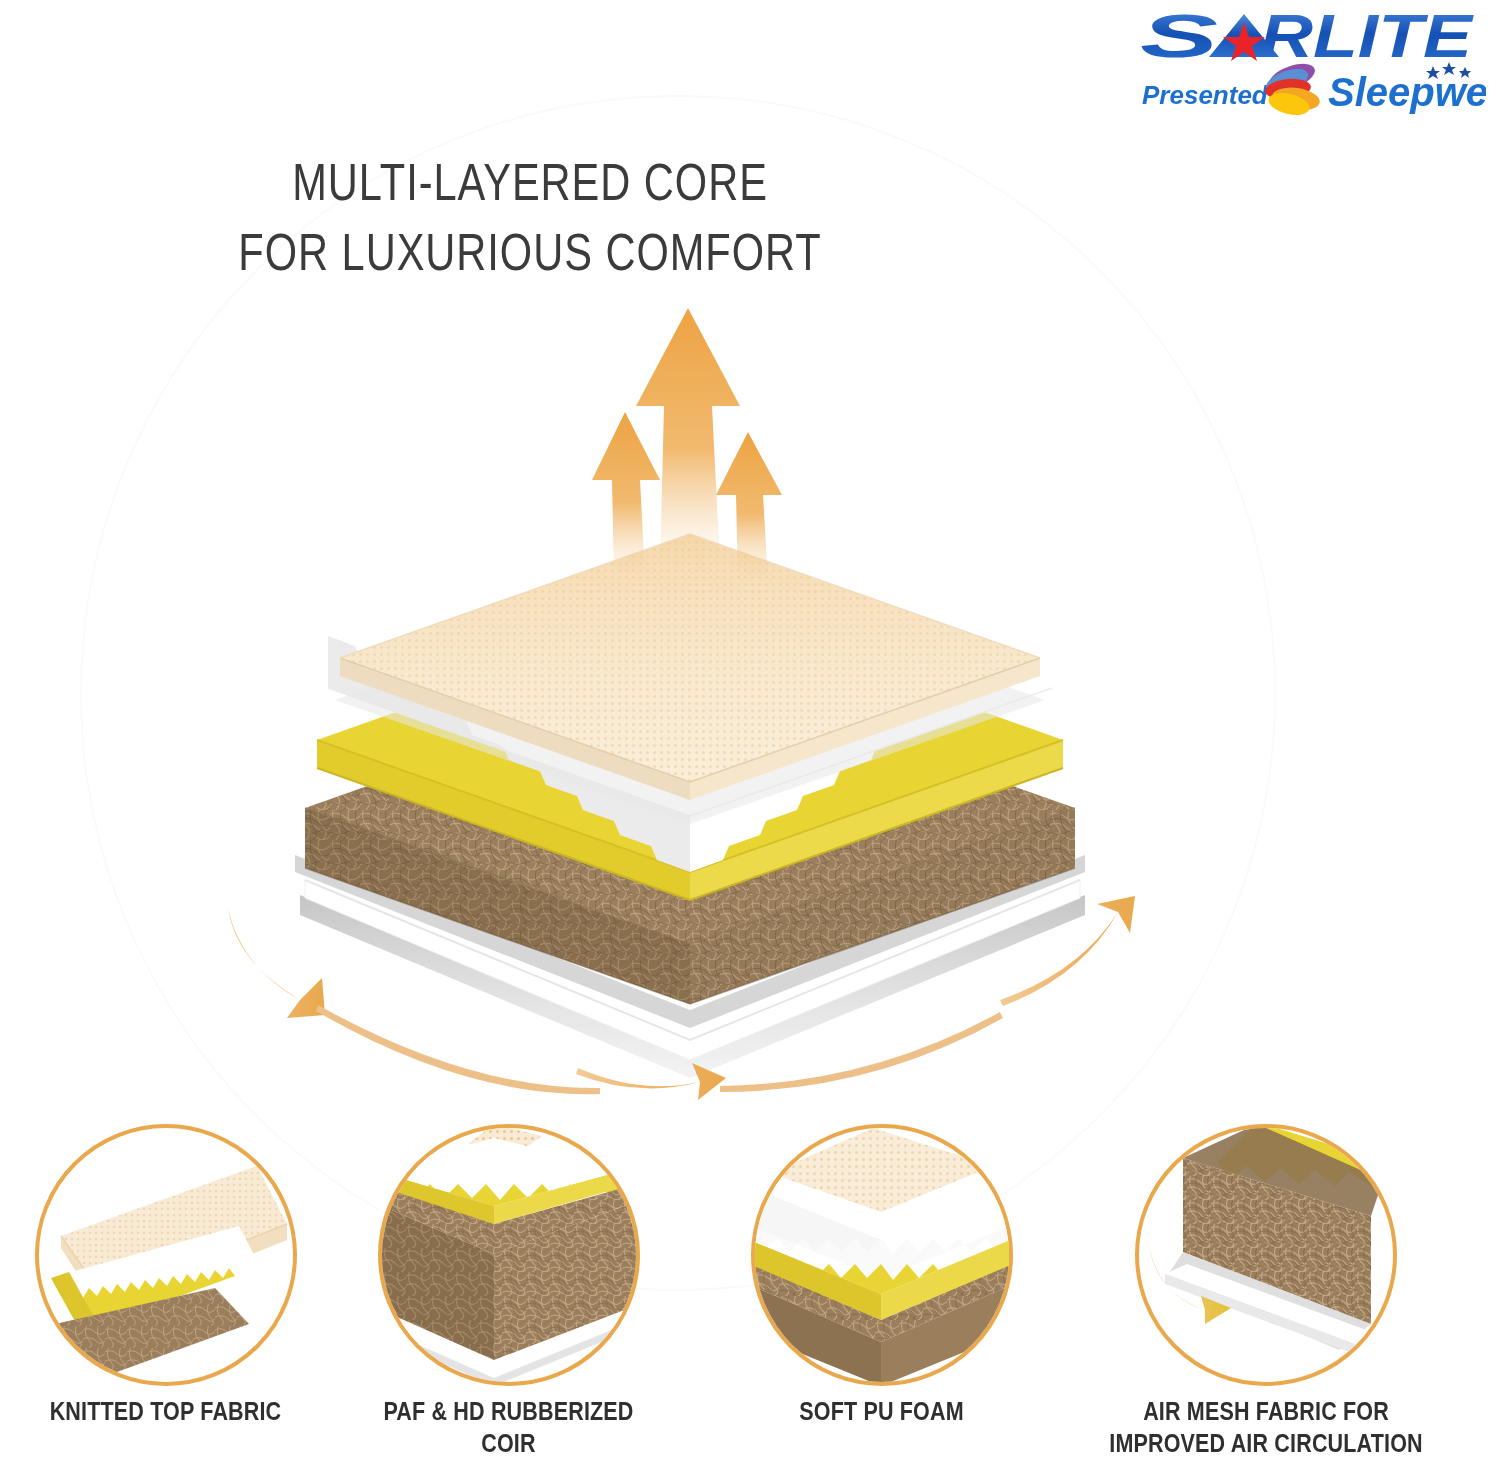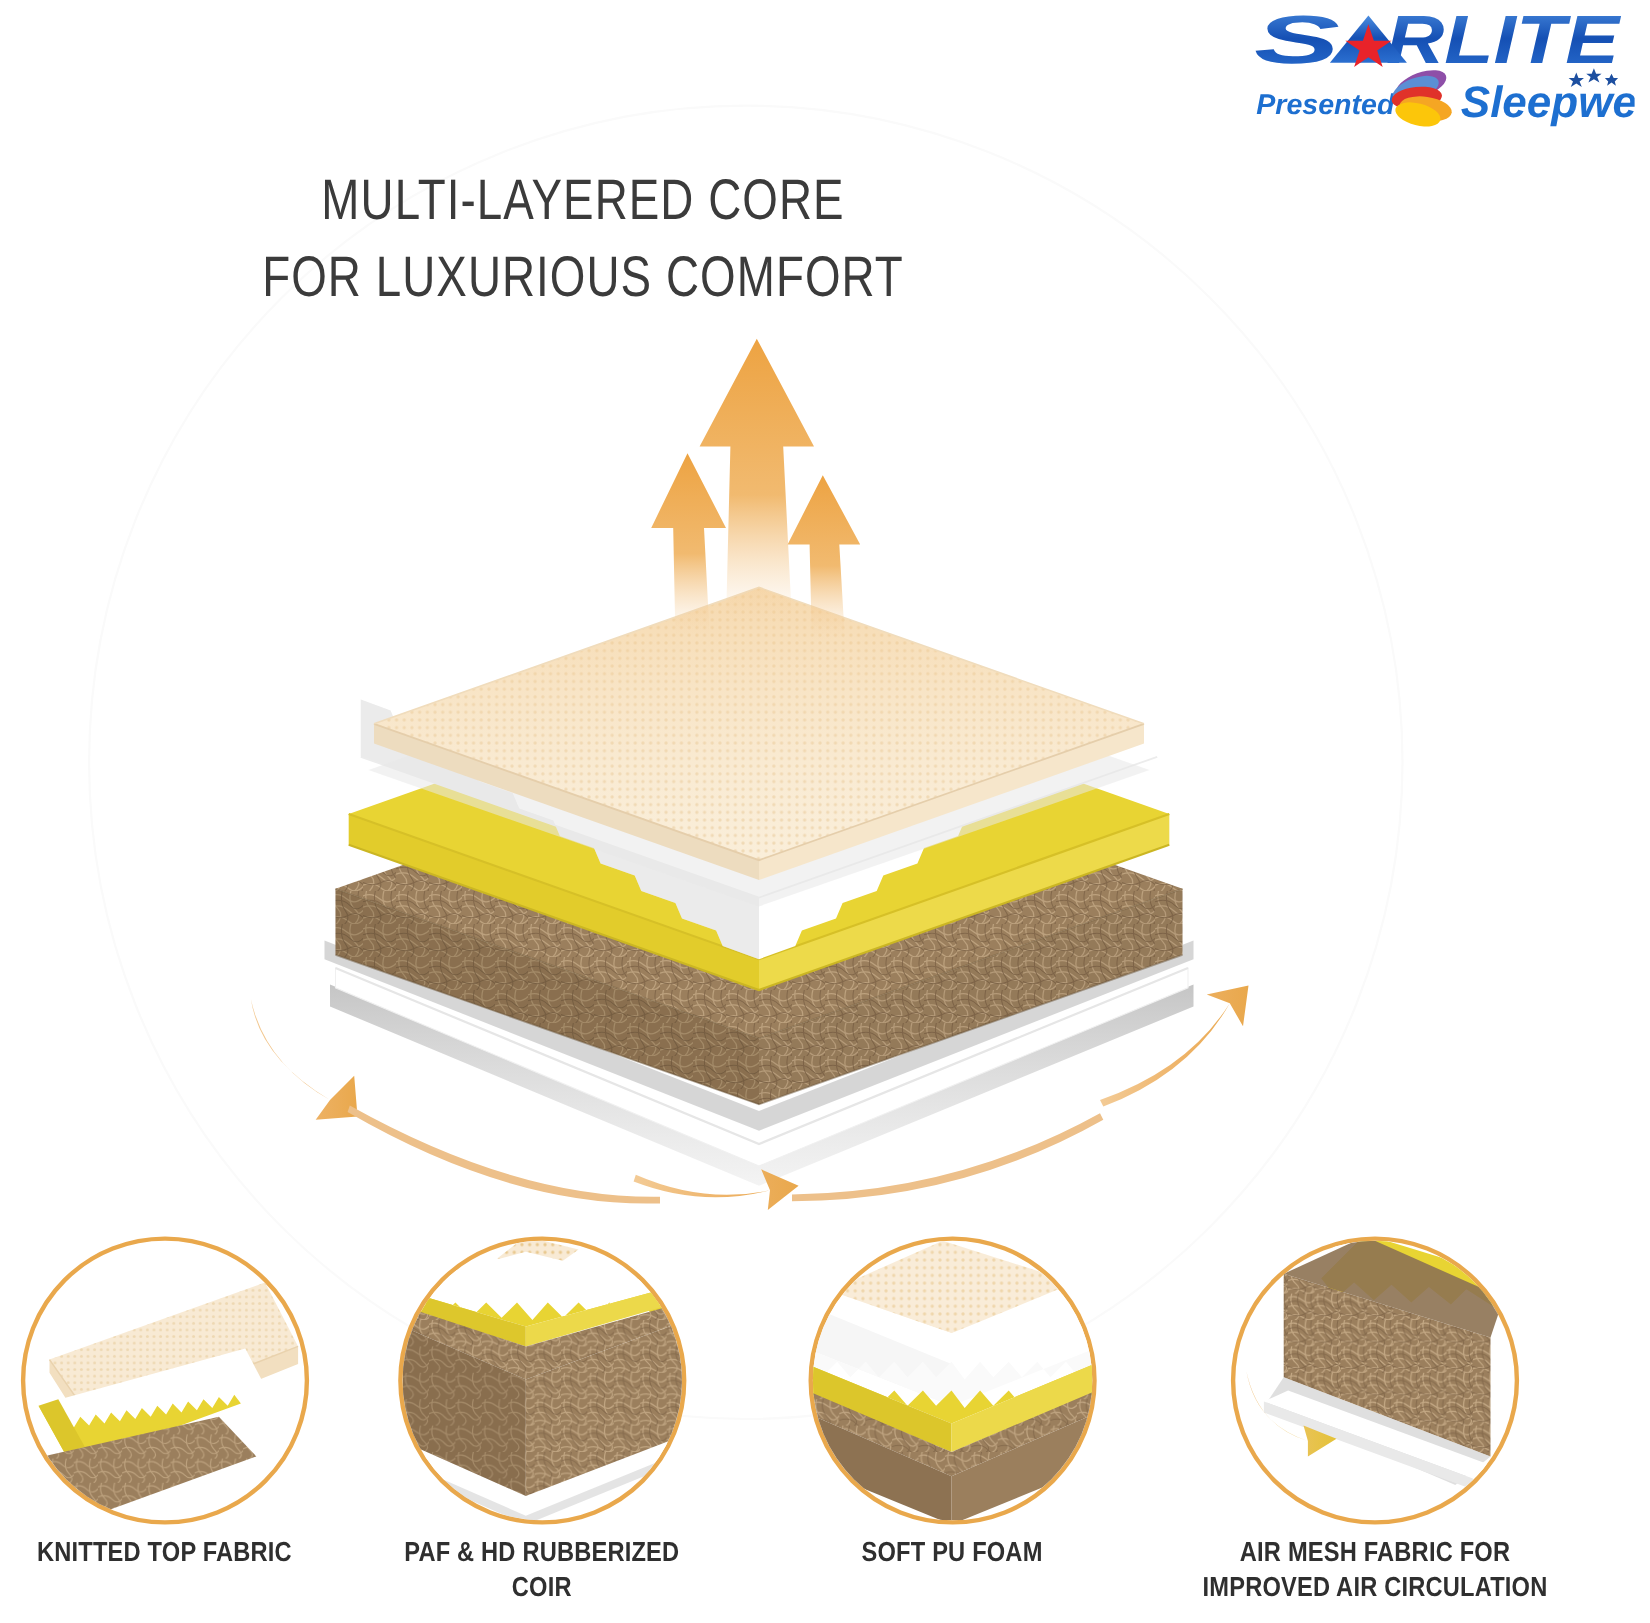--- a/index.html
+++ b/index.html
@@ -32,21 +32,21 @@
     position:absolute; left:80px; top:95px;
     width:1196px; height:1196px;
     border:2px solid #fafafa; border-radius:50%;
   }
 
   
   #mattress-stack { position:absolute; left:0; top:0; width:1500px; height:1120px; }
 
   
   #feature-row {
-    position:absolute; left:0; top:1122px; width:1312px; height:353px;
+    position:absolute; left:16px; top:1122px; width:1312px; height:353px;
   }
   .feature-item {
     position:absolute; top:0; width:375px; height:353px;
   }
   .feature-circle {
     position:absolute; left:50%; top:2px; transform:translateX(-50%);
     width:262px; height:262px; border-radius:50%;
     border:4px solid #e9a84c;
     overflow:hidden; background:#ffffff;
   }

